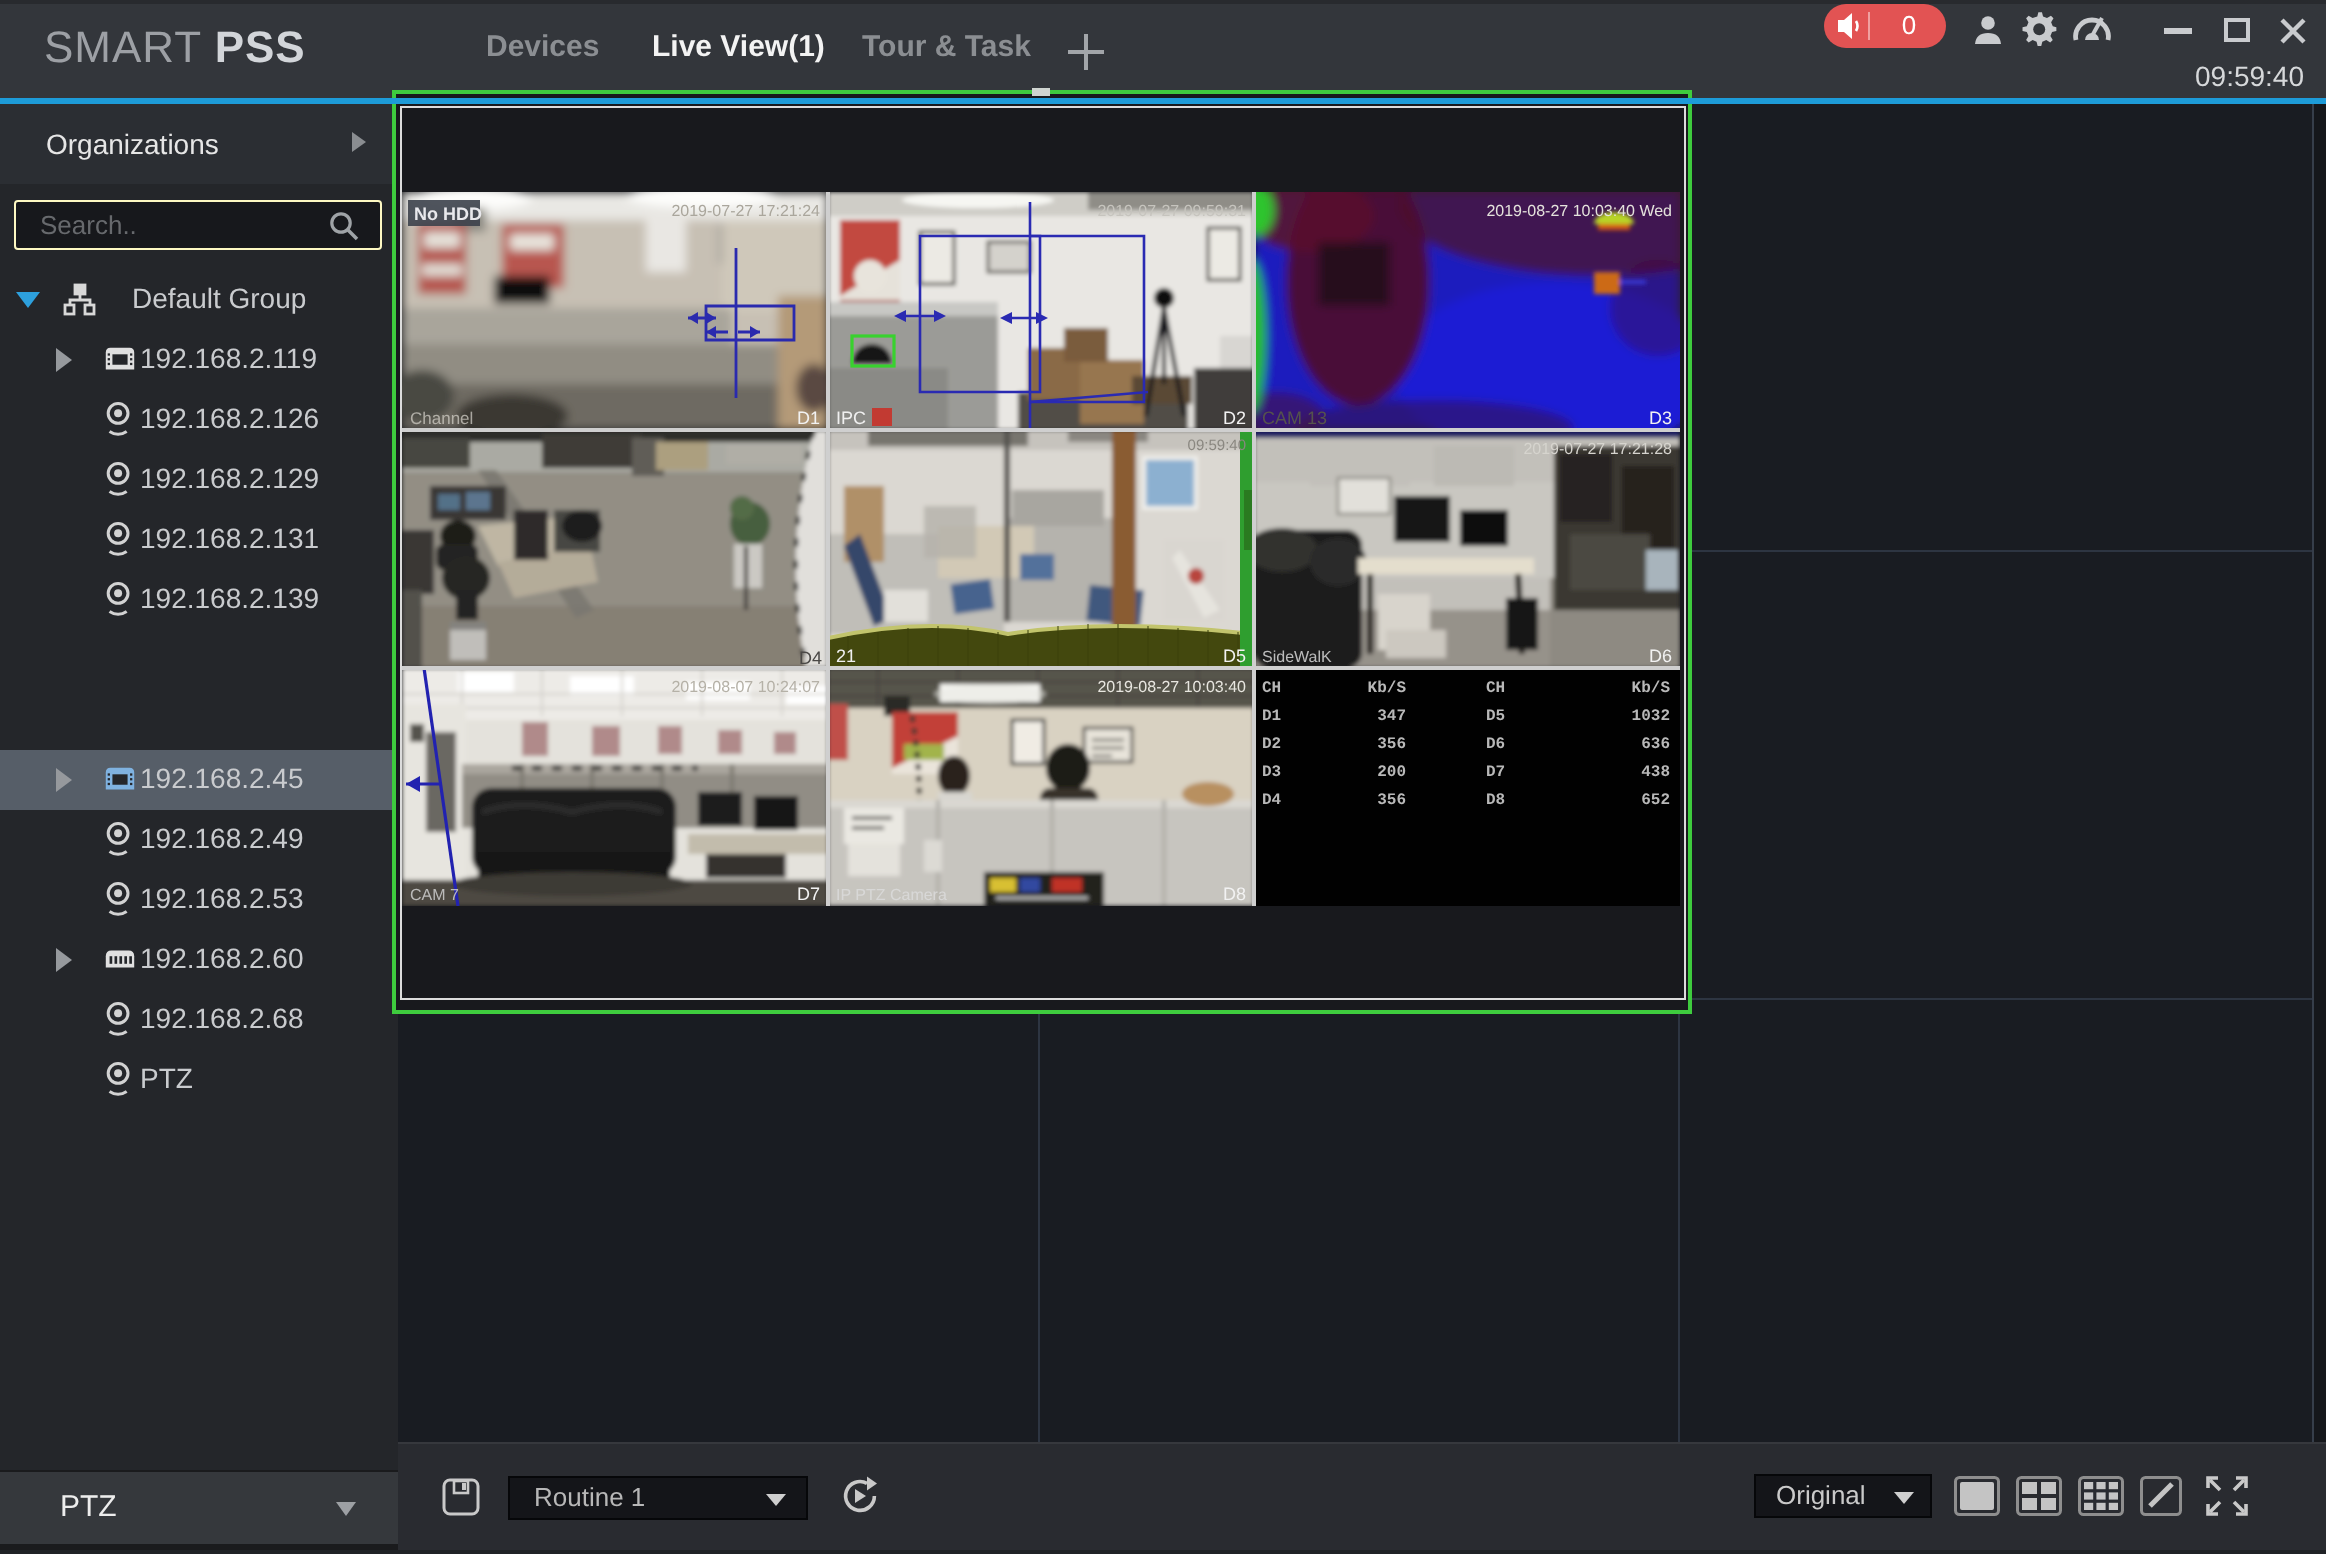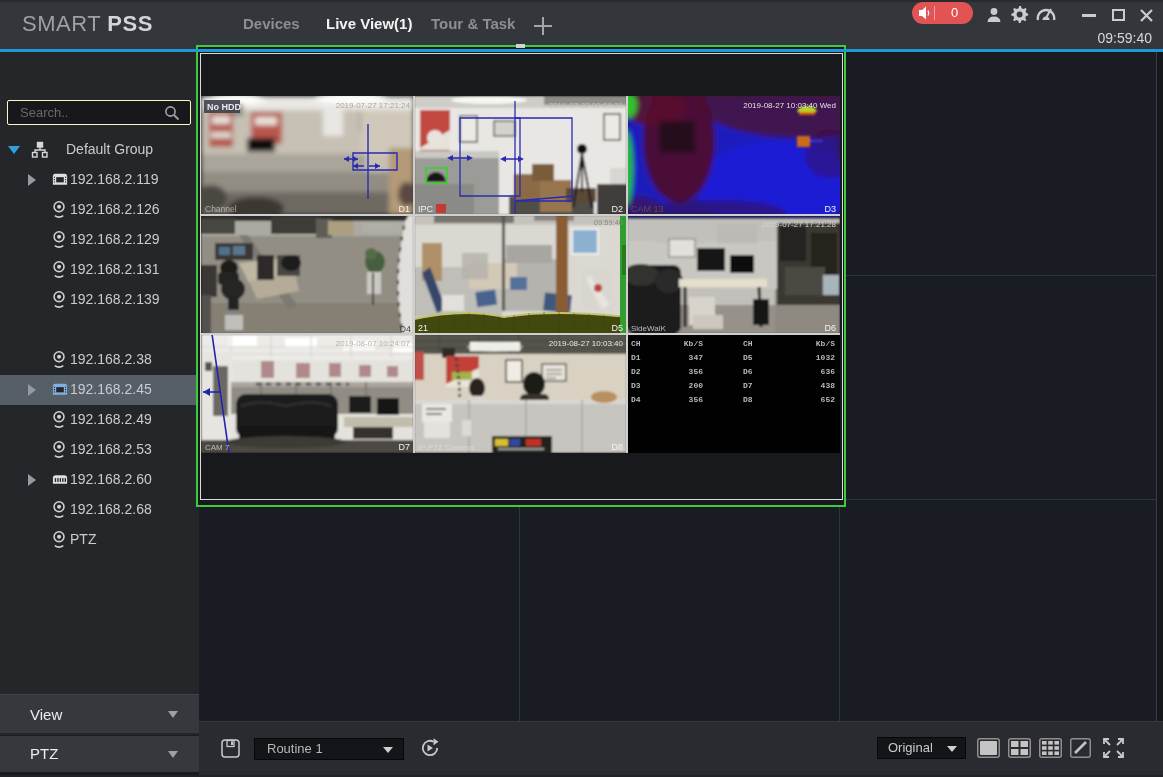--- a/index.html
+++ b/index.html
@@ -84,20 +84,21 @@
     </svg>
   <div class="abs winbtn" style="left:1082px; top:14px; width:14px; height:3px; background:#c9cbce;"></div>
   <div class="abs winbtn" style="left:1112px; top:9px; width:13px; height:12px; border:2px solid #c9cbce;"></div>
   <svg class="abs" style="left:1139px; top:8px;" width="15" height="15" viewBox="0 0 15 15">
       <path d="M2 2 L13 13 M13 2 L2 13" stroke="#c9cbce" stroke-width="2.2"></path>
     </svg>
   <div class="abs" id="time">09:59:40</div>
   <div class="abs" id="blueline"></div>
 
   <div class="abs" id="sidebar"></div>
+  <div class="abs" id="orghead">Organizations<span class="arr"></span></div>
   <div class="abs" id="search">Search..
     <svg style="position:absolute; right:10px; top:4px;" width="16" height="16" viewBox="0 0 16 16">
         <circle cx="6.5" cy="6.5" r="4.6" stroke="#9fa3a7" stroke-width="1.6" fill="none"></circle>
         <path d="M10 10 L14.5 14.5" stroke="#9fa3a7" stroke-width="1.8"></path>
       </svg>
   </div>
   <div class="abs" id="tree">
       <div class="trow grp" style="top:0px;">
         <span style="position:absolute;left:8px;top:11px;width:0;height:0;border-top:8px solid #2da0dd;border-left:6px solid transparent;border-right:6px solid transparent;"></span>
         <svg class="tico" style="left:31px;" width="18" height="20" viewBox="0 0 18 20">
@@ -151,28 +152,20 @@
         <span class="txt">192.168.2.131</span>
       </div>
       <div class="trow" style="top:150px;">
         <svg class="tico" width="18" height="21" viewBox="0 0 18 21">
           <circle cx="8" cy="7" r="5.2" stroke="#d2d2d2" stroke-width="1.6" fill="none"></circle>
           <circle cx="8" cy="7" r="2.1" fill="#d2d2d2"></circle>
           <path d="M3.5 16.5 Q8 19.5 12.5 16.5" stroke="#d2d2d2" stroke-width="1.6" fill="none"></path>
         </svg>
         <span class="txt">192.168.2.139</span>
       </div>
-      <div class="trow" style="top:210px;">
-        <svg class="tico" width="18" height="21" viewBox="0 0 18 21">
-          <circle cx="8" cy="7" r="5.2" stroke="#d2d2d2" stroke-width="1.6" fill="none"></circle>
-          <circle cx="8" cy="7" r="2.1" fill="#d2d2d2"></circle>
-          <path d="M3.5 16.5 Q8 19.5 12.5 16.5" stroke="#d2d2d2" stroke-width="1.6" fill="none"></path>
-        </svg>
-        <span class="txt">192.168.2.38</span>
-      </div>
       <div class="trow sel" style="top:240px;">
         <span class="texp"></span>
         <svg class="tico" width="19" height="20" viewBox="0 0 19 20">
           <path d="M2 6 Q2 3.5 4.5 3.5 L14.5 3.5 Q17 3.5 17 6 L17 15 L2 15 Z" fill="#7fb2e0"></path>
           <rect x="5.5" y="7" width="8" height="5.5" fill="#24262a"></rect>
           <g fill="#24262a">
             <rect x="3" y="6.5" width="1.2" height="1.2"></rect>
             <rect x="3" y="9" width="1.2" height="1.2"></rect>
             <rect x="3" y="11.5" width="1.2" height="1.2"></rect>
             <rect x="14.8" y="6.5" width="1.2" height="1.2"></rect>
@@ -222,21 +215,20 @@
       </div>
       <div class="trow" style="top:390px;">
         <svg class="tico" width="18" height="21" viewBox="0 0 18 21">
           <circle cx="8" cy="7" r="5.2" stroke="#d2d2d2" stroke-width="1.6" fill="none"></circle>
           <circle cx="8" cy="7" r="2.1" fill="#d2d2d2"></circle>
           <path d="M3.5 16.5 Q8 19.5 12.5 16.5" stroke="#d2d2d2" stroke-width="1.6" fill="none"></path>
         </svg>
         <span class="txt">PTZ</span>
       </div>
     </div>
-  <div class="abs" id="viewhead">View<span class="acarr"></span></div>
   <div class="abs" id="ptzhead">PTZ<span class="acarr" style="top:15px;"></span></div>
   <div class="abs" id="sidebot"></div>
 
   <div class="abs" id="main"></div>
 
   <div class="abs gline" style="left:519px; top:507px; width:1px; height:214px;"></div>
   <div class="abs gline" style="left:839px; top:507px; width:1px; height:214px;"></div>
   <div class="abs gline" style="left:1156px; top:52px; width:1px; height:669px; background:#363e4a;"></div>
   <div class="abs" style="left:1157px; top:52px; width:6px; height:669px; background:#15171b;"></div>
   <div class="abs gline" style="left:846px; top:275px; width:310px; height:1px;"></div>

